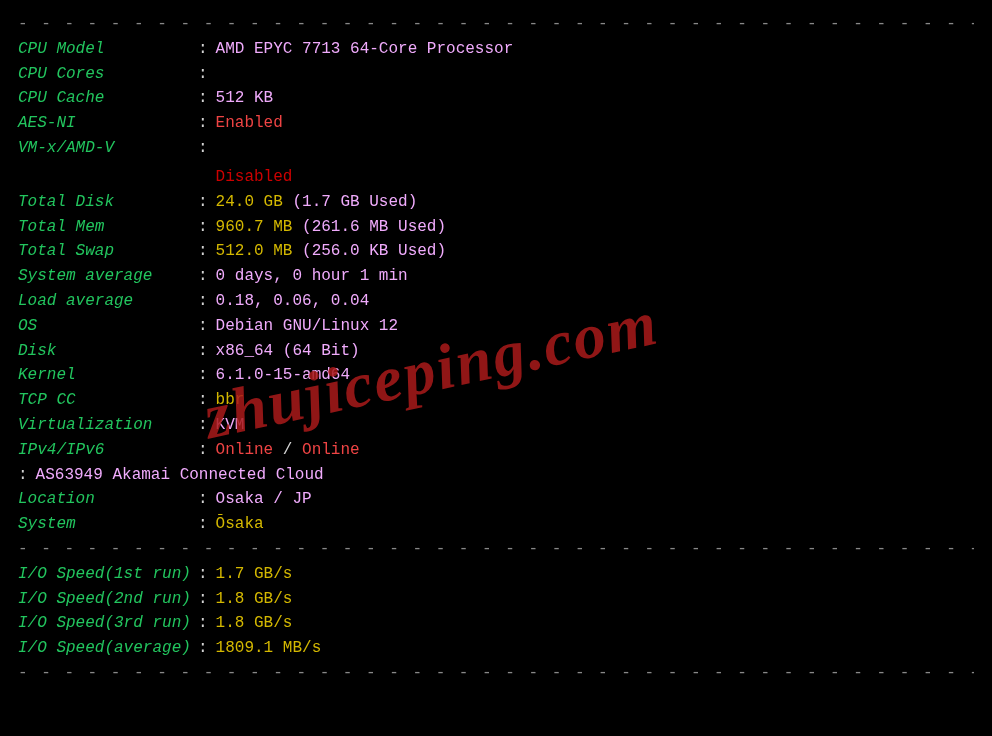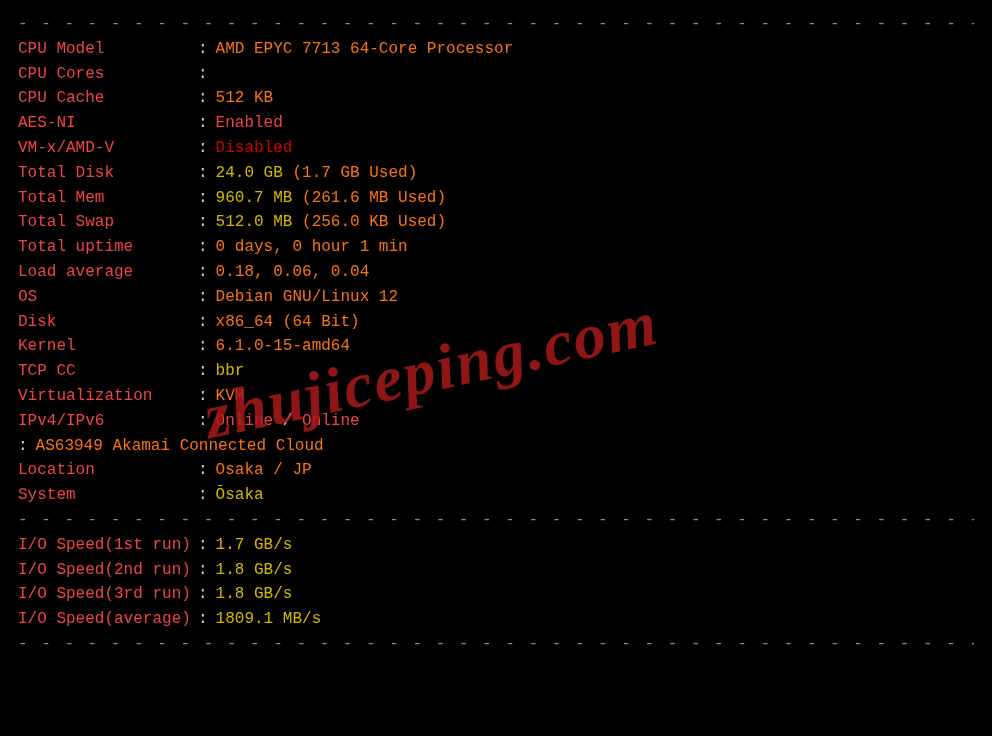--- a/index.html
+++ b/index.html
@@ -19,30 +19,31 @@
       position: relative;
       overflow: hidden;
     }
     .line {
       white-space: pre;
       display: flex;
     }
     .label {
       display: inline-block;
       width: 180px;
-      color: #ef4444;
+      color: #22c55e;
+      font-style: italic;
     }
     .colon {
       color: #d4d4d4;
       margin-right: 8px;
     }
-    .cyan { color: #f97316; }
+    .cyan { color: #f0abfc; }
     .yellow { color: #d4b800; text-align: center; }
     .green { color: #ef4444; }
-    .red { color: #cc0000; }
+    .red { color: #cc0000; margin-top: 29px; }
     .white { color: #d4d4d4; }
     .divider {
       color: #888888;
       letter-spacing: 2px;
       white-space: pre;
       overflow: hidden;
     }
     .watermark {
       position: absolute;
       top: 320px;
@@ -110,21 +111,21 @@
 
 <div class="line">
   <span class="label">Total Swap</span>
   <span class="colon">:</span>
   <span class="yellow">512.0 MB</span>
   <span> </span>
   <span class="cyan">(256.0 KB Used)</span>
 </div>
 
 <div class="line">
-  <span class="label">Total uptime</span>
+  <span class="label">System average</span>
   <span class="colon">:</span>
   <span class="cyan">0 days, 0 hour 1 min</span>
 </div>
 
 <div class="line">
   <span class="label">Load average</span>
   <span class="colon">:</span>
   <span class="cyan">0.18, 0.06, 0.04</span>
 </div>
 

